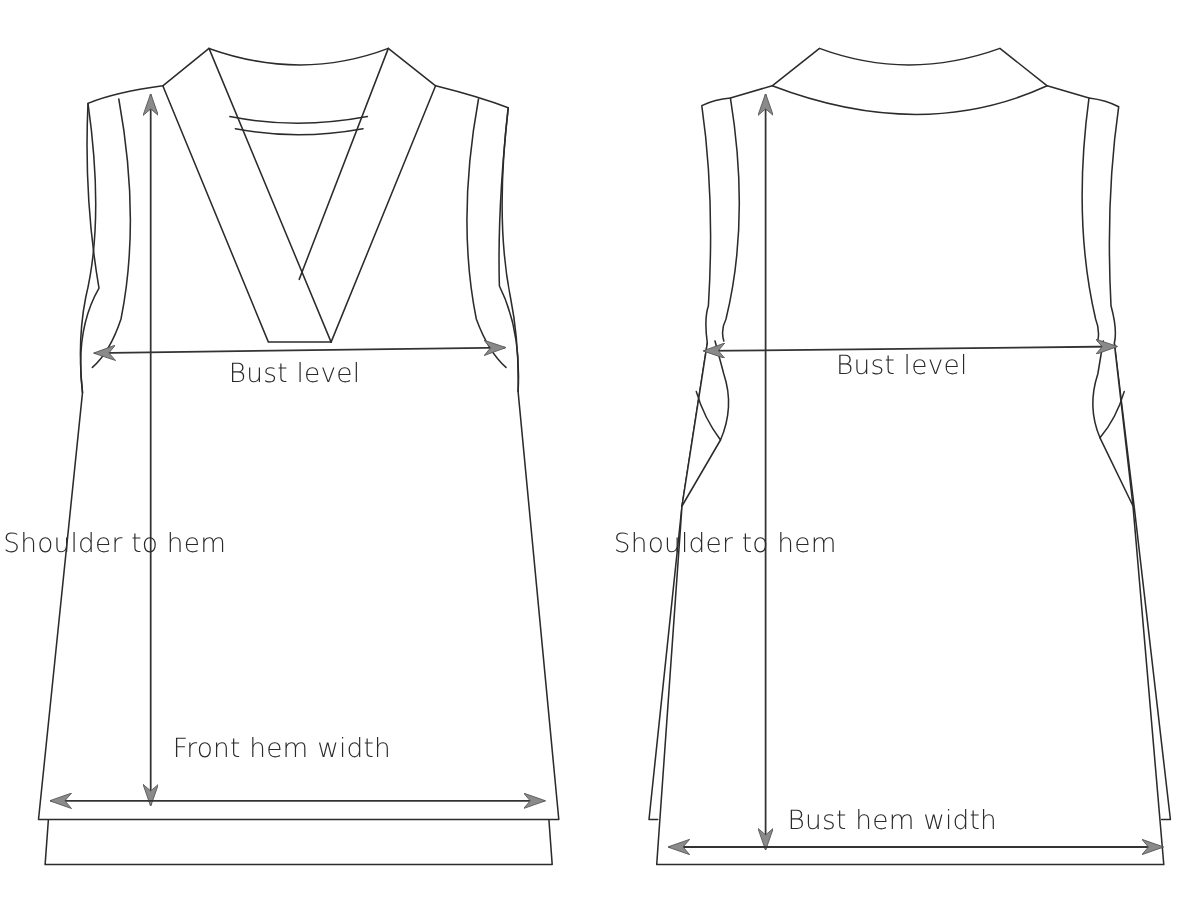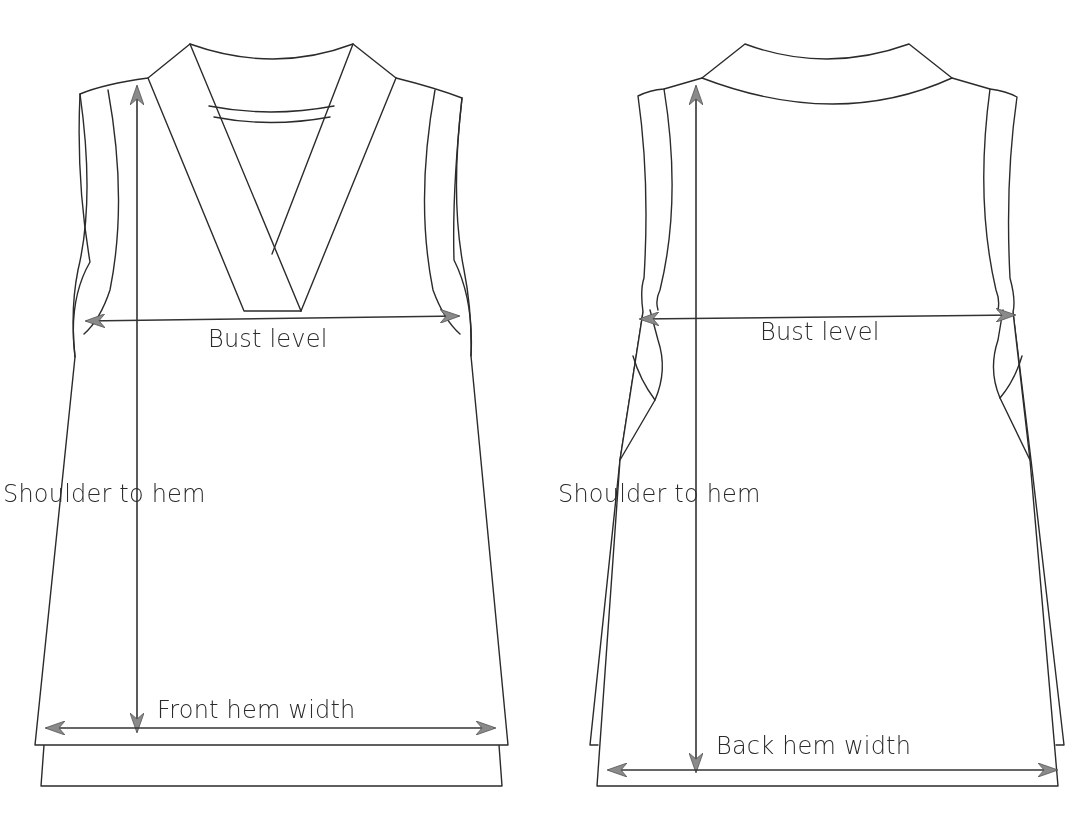--- a/index.html
+++ b/index.html
@@ -83,17 +83,17 @@
     <line class="measure" x1="696" y1="86" x2="696" y2="772" marker-start="url(#arr)" marker-end="url(#arr)"></line>
 
     <line class="measure" x1="640" y1="319" x2="1015" y2="315" marker-start="url(#arr)" marker-end="url(#arr)"></line>
 
     <line class="measure" x1="608" y1="770" x2="1057" y2="770" marker-start="url(#arr)" marker-end="url(#arr)"></line>
   </g>
 </svg>
 
 <div class="label" style="left:208px; top:327px;">Bust level</div>
 <div class="label" style="left:3px; top:482px;">Shoulder to hem</div>
-<div class="label" style="left:157px; top:698px;">Front hem width</div>
+<div class="label" style="left:157px; top:668px;">Front hem width</div>
 
 <div class="label" style="left:760px; top:320px;">Bust level</div>
 <div class="label" style="left:558px; top:482px;">Shoulder to hem</div>
-<div class="label" style="left:716px; top:734px;">Back hem width</div>
+<div class="label" style="left:716px; top:734px;">Bust hem width</div>
 
 </body></html>

